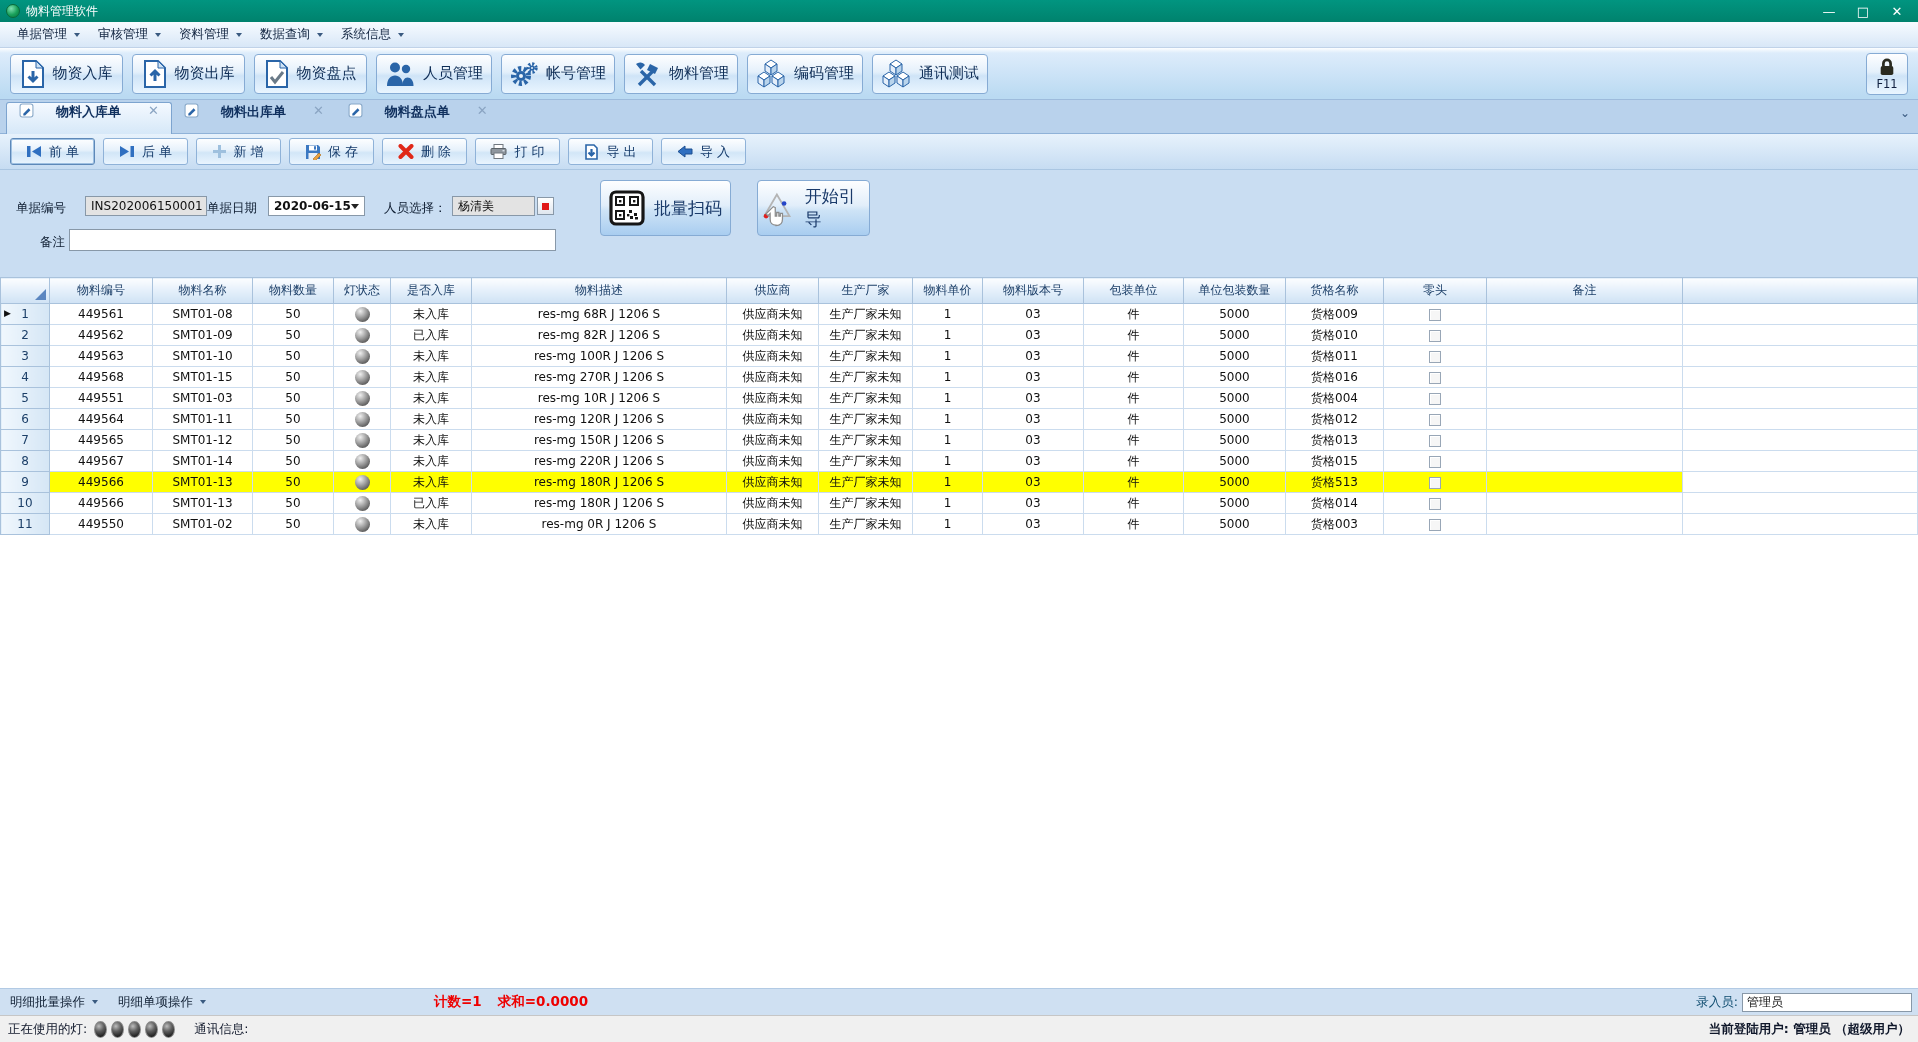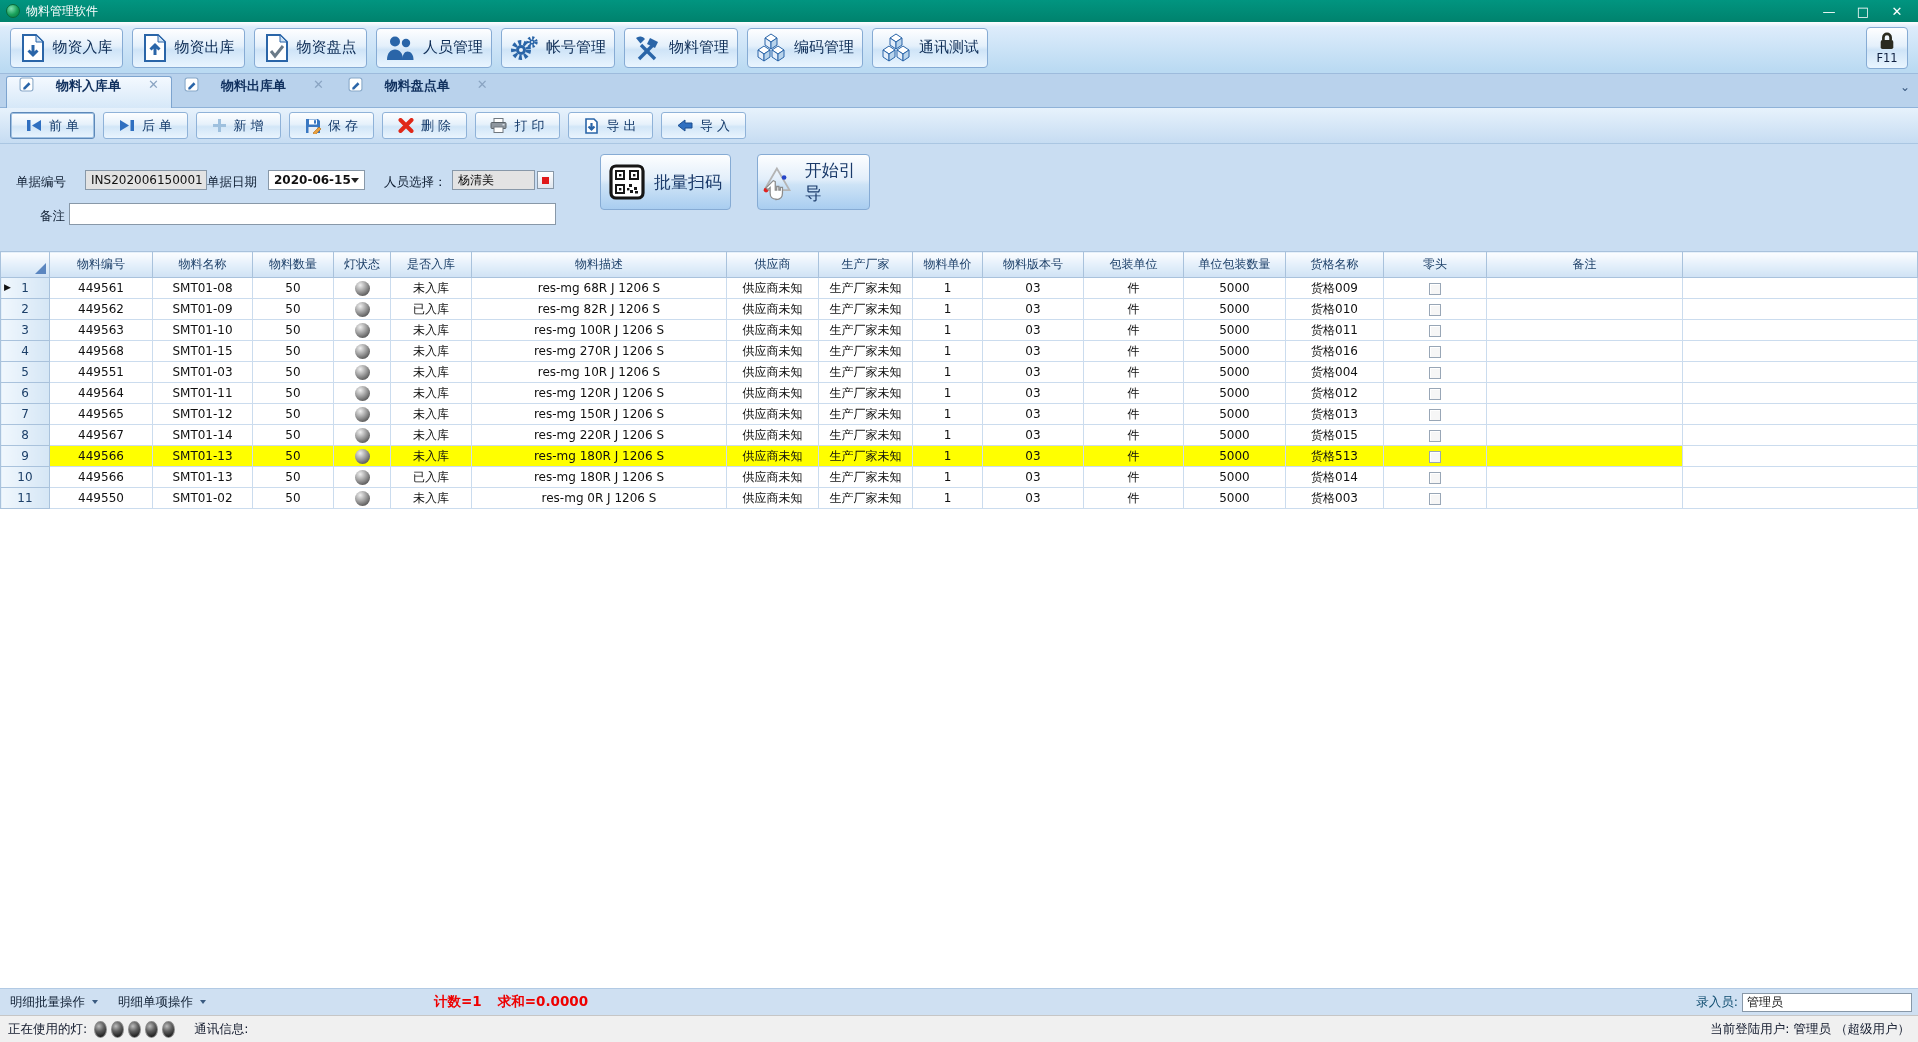--- a/index.html
+++ b/index.html
@@ -63,38 +63,60 @@
 
   
   .bottom-ops{height:27px;background:#cfe0f2;border-top:1px solid #b2cae4;display:flex;align-items:center;position:relative;flex:0 0 auto;}
   .ops-menu{display:flex;align-items:center;gap:7px;padding:0 10px;color:#0d1c30;font-size:12.5px;}
   .stats{position:absolute;left:434px;display:flex;gap:16px;color:#ee0000;font-weight:bold;font-size:13.5px;}
   .operator{position:absolute;right:6px;display:flex;align-items:center;gap:4px;}
   .operator .lbl{color:#0c4a6e;font-size:12.5px;}
   .operator .val{width:170px;height:19px;border:1px solid #8898a8;background:#fff;padding:0 4px;display:flex;align-items:center;}
   .statusbar{height:27px;background:#f0f0f0;border-top:1px solid #c6c6c6;display:flex;align-items:center;padding:0 8px;gap:7px;flex:0 0 auto;font-size:12.5px;color:#0f172a;}
   .s-lamp{width:13px;height:17px;border-radius:50%;background:radial-gradient(circle at 35% 28%,#bdbdbd,#5e5e5e 40%,#141414 88%);border:1px solid #8a8a8a;}
-  .status-right{margin-left:auto;font-weight:normal;}
+  .status-right{margin-left:auto;font-weight:bold;}
   svg{display:block;}
 </style>
 </head>
 <body>
 
 <div class="window">
 
   <div class="titlebar">
     <span class="app-logo"></span>
     <span class="title">物料管理软件</span>
     <span class="win-controls">
       <span>—</span>
       <span>□</span>
       <span>✕</span>
     </span>
   </div>
 
+  <div class="menubar">
+    <span class="menu-item">
+        <span>单据管理</span>
+        <i class="caret-down"></i>
+      </span>
+    <span class="menu-item">
+        <span>审核管理</span>
+        <i class="caret-down"></i>
+      </span>
+    <span class="menu-item">
+        <span>资料管理</span>
+        <i class="caret-down"></i>
+      </span>
+    <span class="menu-item">
+        <span>数据查询</span>
+        <i class="caret-down"></i>
+      </span>
+    <span class="menu-item">
+        <span>系统信息</span>
+        <i class="caret-down"></i>
+      </span>
+  </div>
 
   <div class="toolbar">
     <div class="tb-btn">
       <svg width="24" height="28" viewBox="0 0 24 28">
           <path d="M2 1h13l7 7v19H2z" fill="#fff" stroke="#2a65a8" stroke-width="2"></path>
           <path d="M15 1l7 7h-7z" fill="#cfe3f5" stroke="#2a65a8"></path>
           <path d="M12 11v9M7.5 16.5l4.5 4.5 4.5-4.5" stroke="#2a65a8" stroke-width="3" fill="none"></path>
         </svg>
       <span class="tb-label">物资入库</span>
     </div>

